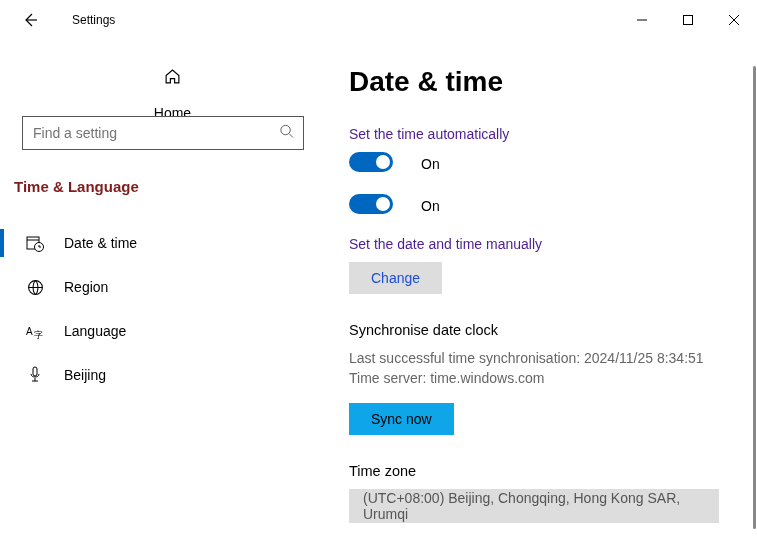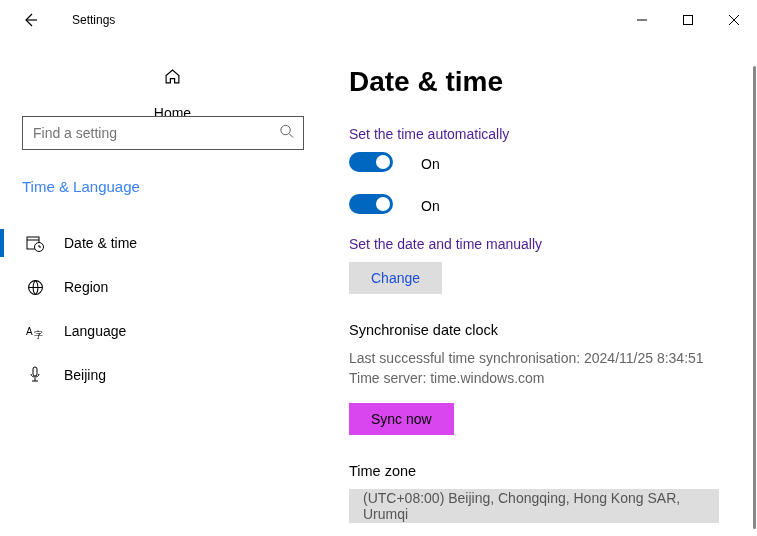--- a/index.html
+++ b/index.html
@@ -16,38 +16,38 @@
     .content { display: flex; height: calc(100% - 35px); }
 
     .sidebar { width: 319px; background: #fff; padding-top: 28px; }
     .home-row { display: flex; align-items: center; gap: 16px; padding: 0 0 0 26px; height: 36px; margin-bottom: 12px; cursor: pointer; flex-direction: column; }
     .home-row .label { font-size: 14px; color: #000; }
 
     .search-wrap { margin: 6px 15px 18px 22px; position: relative; }
     .search-input { width: 100%; height: 34px; border: 1px solid #555; padding: 0 32px 0 10px; font-size: 14px; color: #666; background: #fff; outline: none; }
     .search-icon { position: absolute; right: 10px; top: 50%; transform: translateY(-50%); pointer-events: none; }
 
-    .category-title { font-size: 15px; font-weight: 400; padding: 10px 0 10px 22px; color: #3b82f6; }
+    .category-title { font-size: 15px; font-weight: 700; padding: 10px 0 10px 14px; color: #7f1d1d; }
 
     .nav-list { margin-top: 16px; }
     .nav-item { display: flex; align-items: center; height: 44px; padding-left: 26px; gap: 20px; font-size: 14px; color: #000; cursor: pointer; position: relative; }
     .nav-item.active::before { content: ""; position: absolute; left: 0; top: 8px; bottom: 8px; width: 4px; background: #0067c0; }
     .nav-item .icon-box { width: 18px; display: flex; justify-content: center; }
 
     .main { flex: 1; padding: 26px 0 0 30px; position: relative; overflow: hidden; }
     .main-scroll { position: absolute; right: 1px; top: 26px; bottom: 12px; width: 3px; background: #888; border-radius: 2px; }
     .page-title { font-size: 28px; font-weight: 600; color: #000; margin-bottom: 28px; }
 
     .setting-label { font-size: 14px; color: #4c1d95; margin-bottom: 10px; }
     .toggle-row { display: flex; align-items: flex-end; gap: 28px; margin-bottom: 22px; }
     .toggle { width: 44px; height: 20px; background: #0067c0; border-radius: 10px; position: relative; cursor: pointer; }
     .toggle::after { content: ""; position: absolute; right: 3px; top: 3px; width: 14px; height: 14px; background: #fff; border-radius: 50%; }
     .toggle-state { font-size: 14px; color: #000; }
 
-    .btn { display: inline-block; background: #d946ef; border: none; padding: 8px 22px; font-size: 14px; color: #000; cursor: pointer; margin-bottom: 28px; }
+    .btn { display: inline-block; background: #0ea5e9; border: none; padding: 8px 22px; font-size: 14px; color: #000; cursor: pointer; margin-bottom: 28px; }
     .btn.disabled { color: #1d4ed8; background: #ddd; cursor: default; }
 
     .section-title { font-size: 14.5px; color: #000; margin-bottom: 10px; }
     .info-text { font-size: 14px; color: #666; line-height: 1.45; margin-bottom: 14px; }
 
     .tz-select { margin-top: 10px; width: 370px; height: 34px; background: #ddd; display: flex; align-items: center; padding: 0 14px; font-size: 14px; color: #555; }
   </style>
 </head>
 <body>
 

